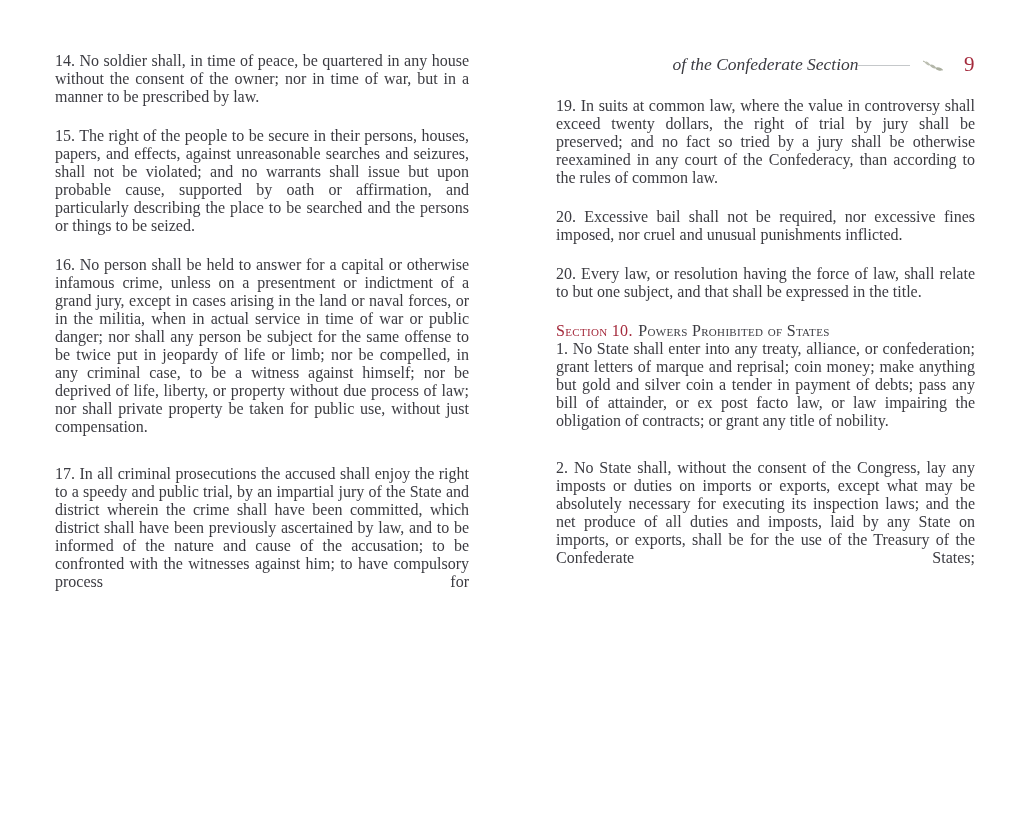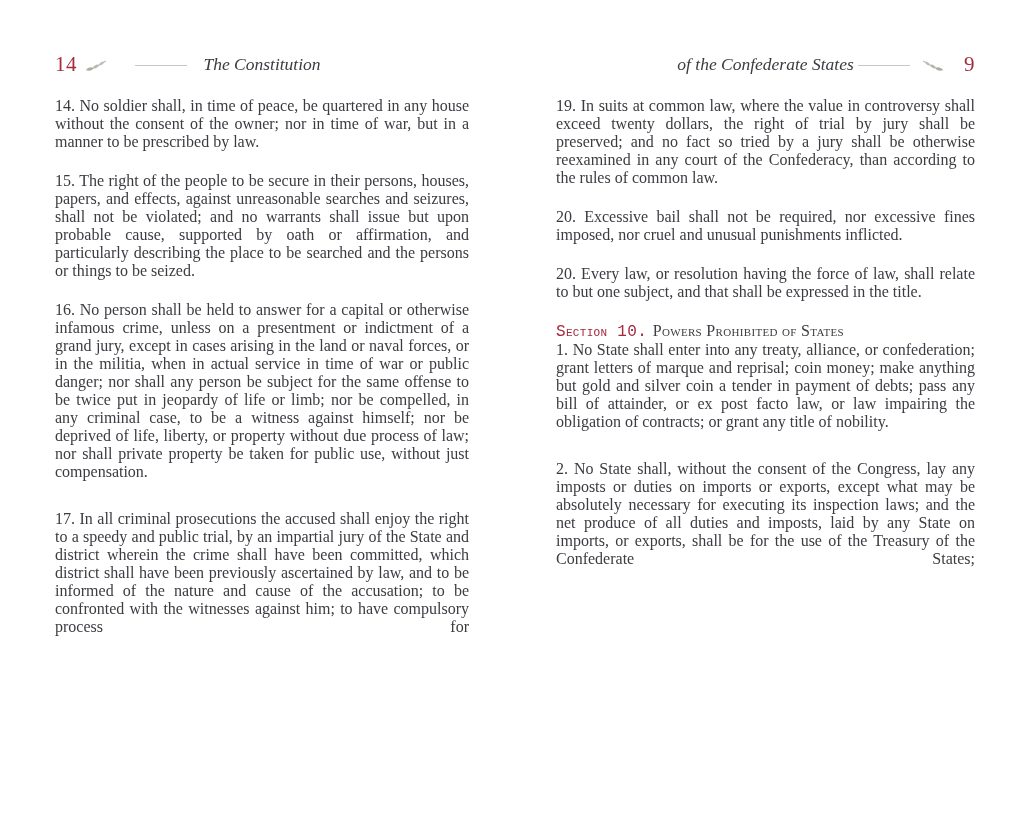--- a/index.html
+++ b/index.html
@@ -59,53 +59,40 @@
     hyphens:auto;
     -webkit-hyphens:auto;
   }
   .body-text p.continues{text-align-last:justify;margin-top:29px;}
   .section-heading{
     font-variant:small-caps;
     letter-spacing:0.02em;
     margin-bottom:0 !important;
     text-align:left !important;
   }
-  .section-label{color:var(--accent-red);font-family:Liberation Mono, monospace;}
+  .section-label{color:var(--accent-red);}
   .section-title{color:var(--body-text);margin-left:0.35em;}
 </style>
 </head>
 <body>
 
 <div class="spread">
 
   <div class="page page-left">
-    <div class="running-header">
-      <span class="pagenum left-num">14</span>
-      <span class="ornament ornament-left">
-        <svg viewBox="0 0 24 14" xmlns="http://www.w3.org/2000/svg">
-          <path d="M2 11 Q9 10 15 6 Q19 3.5 22 2" fill="none" stroke="#abaf9f" stroke-width="1"></path>
-          <ellipse cx="6" cy="10" rx="3.2" ry="1.6" fill="#abaf9f" transform="rotate(-12 6 10)"></ellipse>
-          <ellipse cx="12" cy="7.5" rx="3" ry="1.5" fill="#b4b7aa" transform="rotate(-28 12 7.5)"></ellipse>
-          <ellipse cx="17.5" cy="4.5" rx="2.7" ry="1.3" fill="#bcbfb2" transform="rotate(-35 17.5 4.5)"></ellipse>
-        </svg>
-      </span>
-      <span class="header-rule rule-left"></span>
-      <span class="header-title">The Constitution</span>
-    </div>
     <div class="body-text">
       <p>14. No soldier shall, in time of peace, be quartered in any house without the consent of the owner; nor in time of war, but in a manner to be prescribed by law.</p>
       <p>15. The right of the people to be secure in their persons, houses, papers, and effects, against unreasonable searches and seizures, shall not be violated; and no warrants shall issue but upon probable cause, supported by oath or affirmation, and particularly describing the place to be searched and the persons or things to be seized.</p>
       <p>16. No person shall be held to answer for a capital or otherwise infamous crime, unless on a presentment or indictment of a grand jury, except in cases arising in the land or naval forces, or in the militia, when in actual service in time of war or public danger; nor shall any person be subject for the same offense to be twice put in jeopardy of life or limb; nor be compelled, in any criminal case, to be a witness against himself; nor be deprived of life, liberty, or property without due process of law; nor shall private property be taken for public use, without just compensation.</p>
       <p class="continues">17. In all criminal prosecutions the accused shall enjoy the right to a speedy and public trial, by an impartial jury of the State and district wherein the crime shall have been committed, which district shall have been previously ascertained by law, and to be informed of the nature and cause of the accusation; to be confronted with the witnesses against him; to have compulsory process for</p>
     </div>
   </div>
 
   <div class="page page-right">
     <div class="running-header">
-      <span class="header-title">of the Confederate States</span>
+      <span class="header-title">of the Confederate Section</span>
       <span class="header-rule rule-right"></span>
       <span class="ornament ornament-right">
         <svg viewBox="0 0 24 14" xmlns="http://www.w3.org/2000/svg">
           <path d="M2 11 Q9 10 15 6 Q19 3.5 22 2" fill="none" stroke="#abaf9f" stroke-width="1"></path>
           <ellipse cx="6" cy="10" rx="3.2" ry="1.6" fill="#abaf9f" transform="rotate(-12 6 10)"></ellipse>
           <ellipse cx="12" cy="7.5" rx="3" ry="1.5" fill="#b4b7aa" transform="rotate(-28 12 7.5)"></ellipse>
           <ellipse cx="17.5" cy="4.5" rx="2.7" ry="1.3" fill="#bcbfb2" transform="rotate(-35 17.5 4.5)"></ellipse>
         </svg>
       </span>
       <span class="pagenum right-num">9</span>

